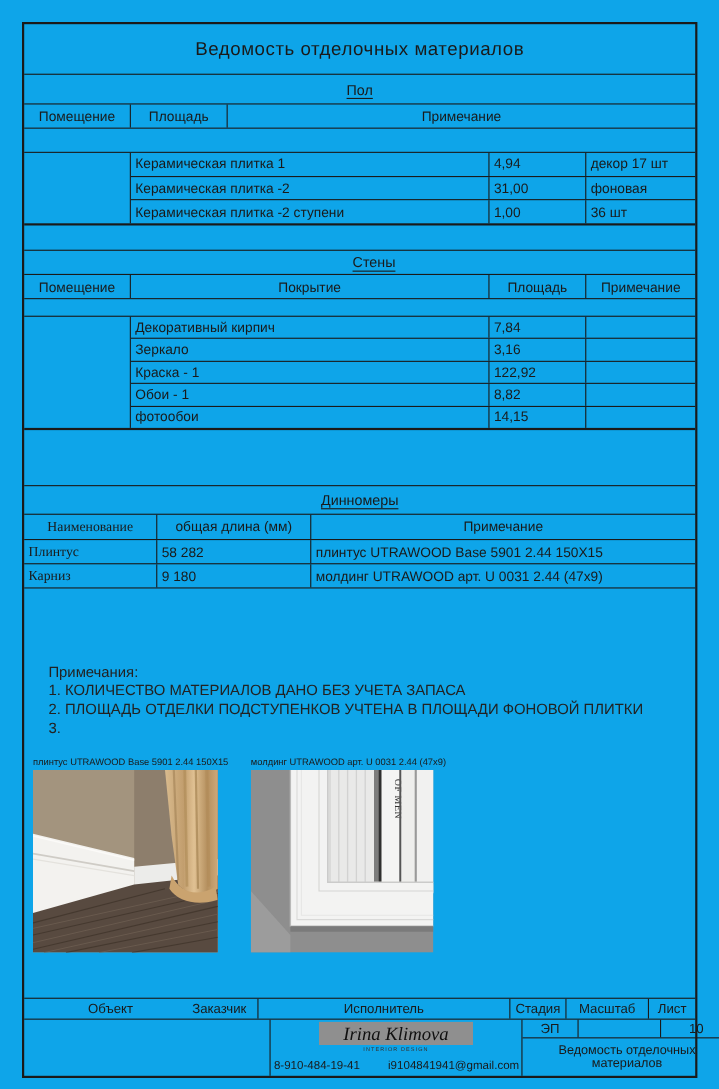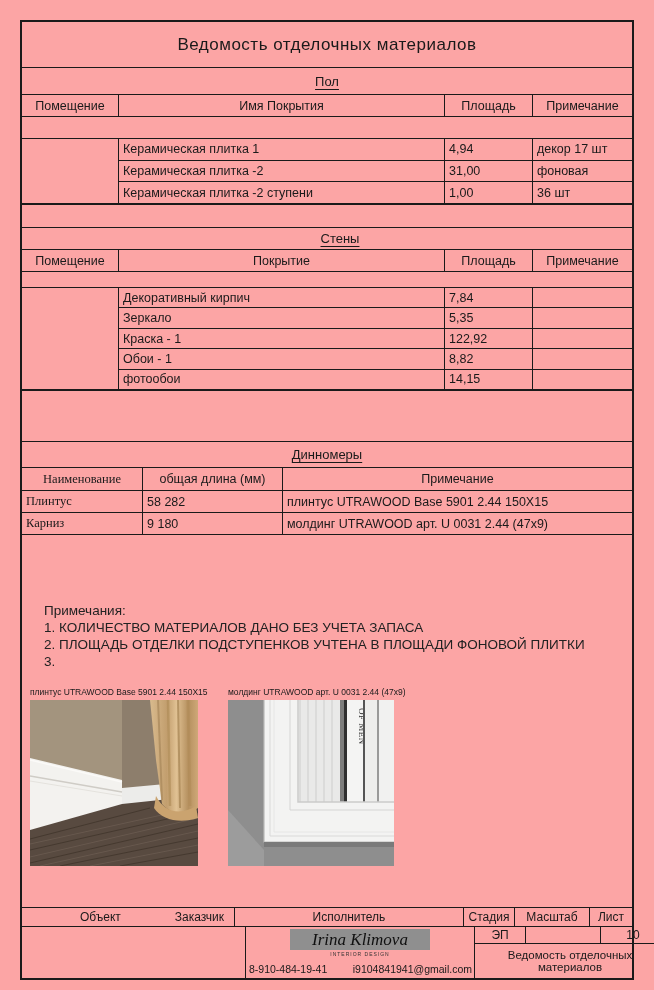--- a/index.html
+++ b/index.html
@@ -1,17 +1,17 @@
 <!DOCTYPE html>
 <html><head>
 <meta charset="utf-8">
 <style>
   html,body { margin:0; padding:0; background:#ffffff; }
   .sheet {
-    position:relative; width:654px; height:990px; background:#fca5a5;
+    position:relative; width:654px; height:990px; background:#0ea5e9;
     font-family:"Liberation Sans", sans-serif; color:#1a1a1a; overflow:hidden;
   }
   .frame {
     position:absolute; left:20px; top:20px; width:614px; height:960px;
     border:2px solid #1a1a1a; box-sizing:border-box;
   }
   .band { position:absolute; left:0; width:100%; box-sizing:border-box; border-bottom:1.4px solid #1a1a1a; }
   .center { display:flex; align-items:center; justify-content:center; }
   .sheet-title { font-size:17px; letter-spacing:0.5px; }
   .section-title { font-size:13px; text-decoration:underline; text-underline-offset:3px; }
@@ -56,21 +56,20 @@
 
     <div class="band center" style="top:0; height:46px;">
       <span class="sheet-title">Ведомость отделочных материалов</span>
     </div>
 
     <div class="band center" style="top:46px; height:27px;">
       <span class="section-title">Пол</span>
     </div>
     <div class="band hdr-row" style="top:73px; height:22px;">
       <div class="hdr-cell w-room">Помещение</div>
-      <div class="hdr-cell w-name">Имя Покрытия</div>
       <div class="hdr-cell w-area">Площадь</div>
       <div class="hdr-cell w-note">Примечание</div>
     </div>
     <div class="band" style="top:95px; height:22px;"></div>
     <div class="band" style="top:117px; height:66px; border-bottom-width:2px;">
       <div class="body-split">
         <div class="merged-cell"></div>
         <div class="rows">
           <div class="row">
             <div class="cell c-name">Керамическая плитка 1</div>
@@ -106,21 +105,21 @@
       <div class="body-split">
         <div class="merged-cell"></div>
         <div class="rows">
           <div class="row">
             <div class="cell c-name">Декоративный кирпич</div>
             <div class="cell c-area">7,84</div>
             <div class="cell c-note"></div>
           </div>
           <div class="row">
             <div class="cell c-name">Зеркало</div>
-            <div class="cell c-area">5,35</div>
+            <div class="cell c-area">3,16</div>
             <div class="cell c-note"></div>
           </div>
           <div class="row">
             <div class="cell c-name">Краска - 1</div>
             <div class="cell c-area">122,92</div>
             <div class="cell c-note"></div>
           </div>
           <div class="row">
             <div class="cell c-name">Обои - 1</div>
             <div class="cell c-area">8,82</div>

